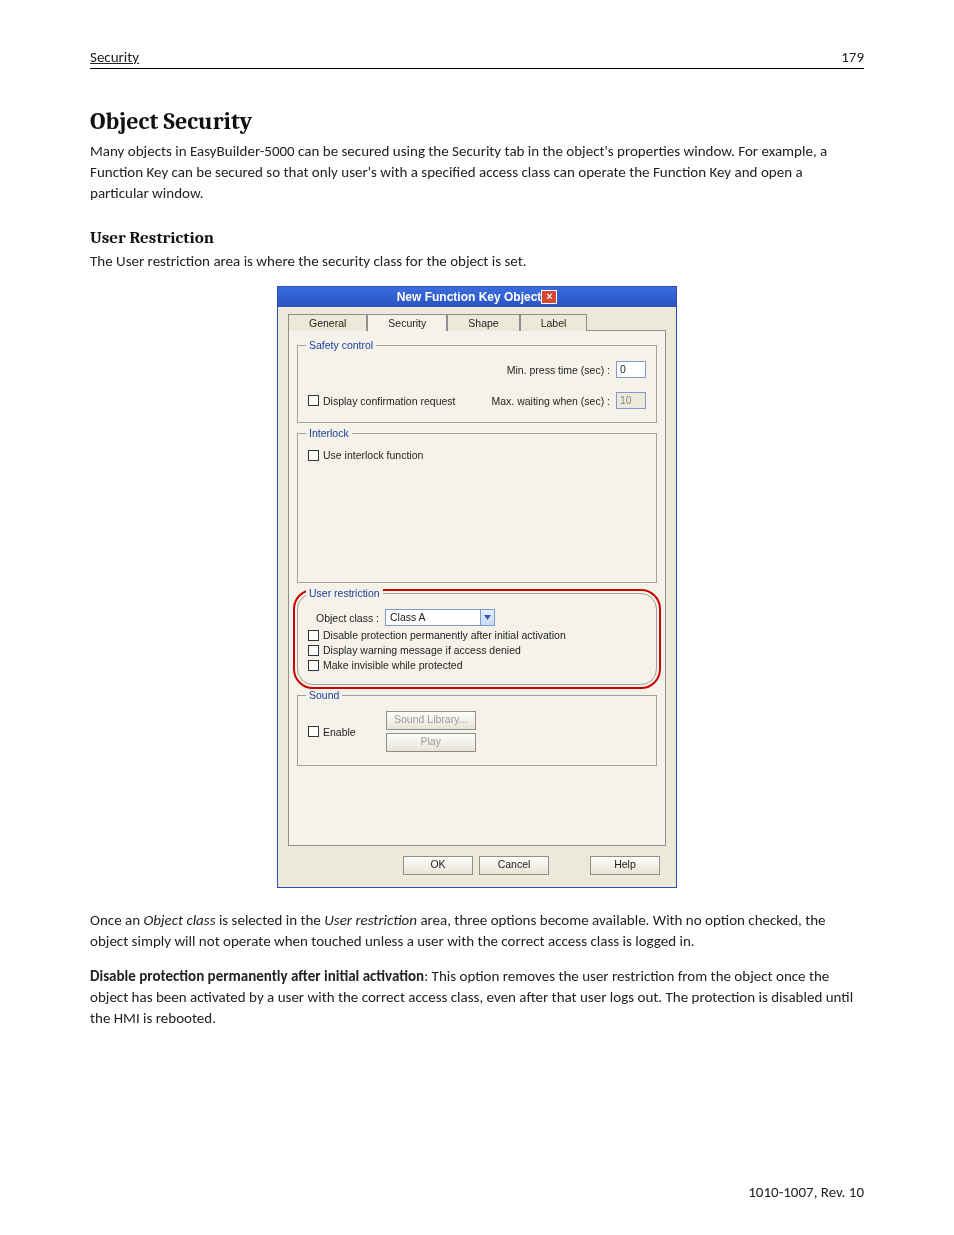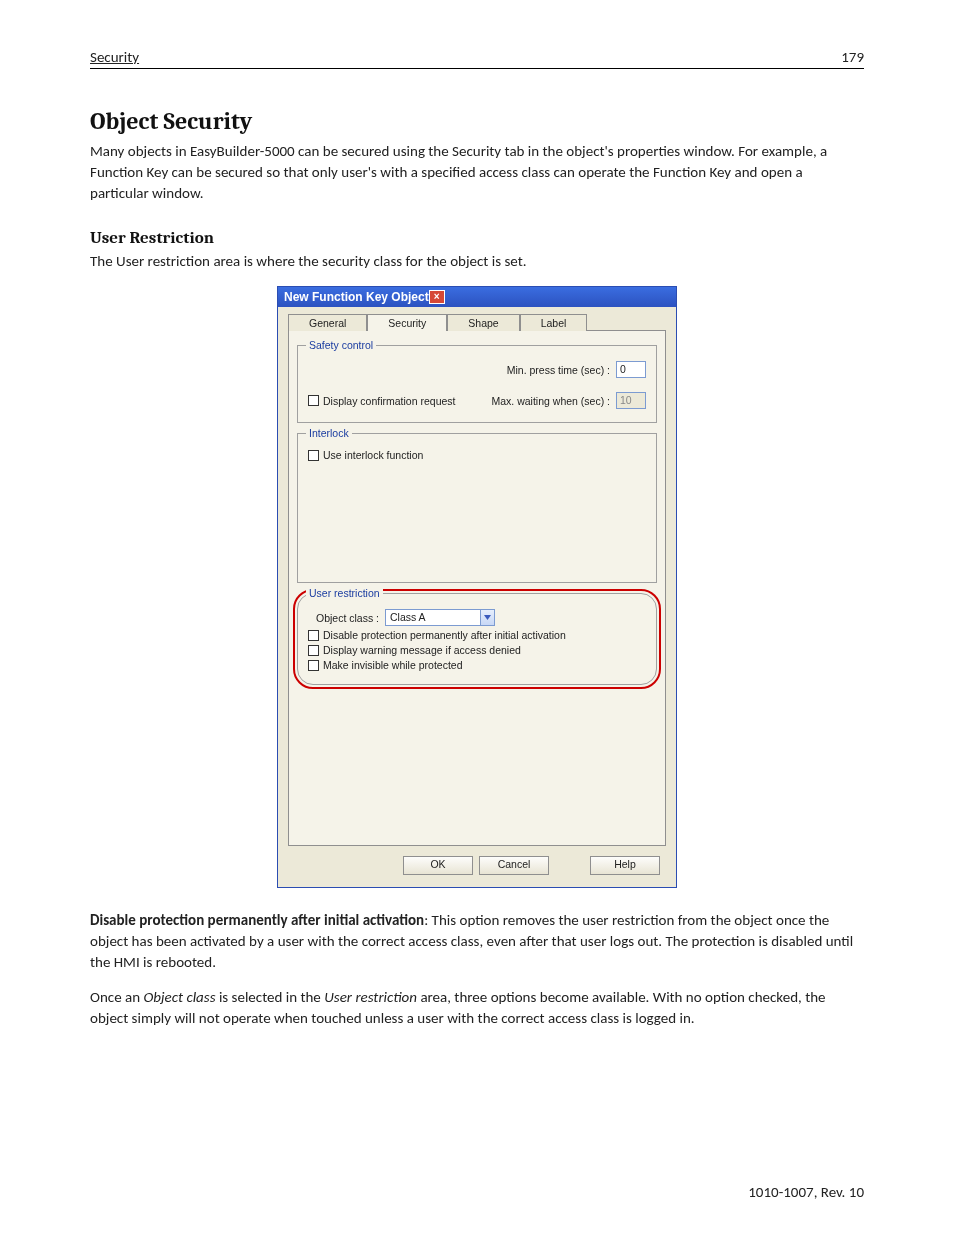--- a/index.html
+++ b/index.html
@@ -56,21 +56,21 @@
     font-size: 11px;
     position: relative;
   }
   .dlg-titlebar {
     background: linear-gradient(to bottom, #3a6de0, #2c52c0);
     color: #fff;
     font-weight: bold;
     font-size: 12px;
     padding: 3px 6px;
     display: flex;
-    justify-content: flex-start;
+    justify-content: center;
     align-items: center;
   }
   .dlg-close {
     width: 16px; height: 14px;
     background: #d64836;
     border: 1px solid #fff;
     color: #fff;
     font-size: 10px;
     line-height: 12px;
     text-align: center;
@@ -274,31 +274,43 @@
         <div class="row">
             <span class="chk"></span>
             <span>Display warning message if access denied</span>
           </div>
         <div class="row">
             <span class="chk"></span>
             <span>Make invisible while protected</span>
           </div>
       </div>
 
+      <div class="grp" style="min-height:46px;">
+        <span class="grp-title">Sound</span>
+        <div class="row">
+          <span class="chk"></span>
+          <span>Enable</span>
+          <span style="width:30px"></span>
+          <span style="display:flex; flex-direction:column; gap:3px;">
+            <span class="btn disabled" style="min-width:90px;">Sound Library...</span>
+            <span class="btn disabled" style="min-width:90px;">Play</span>
+          </span>
+        </div>
+      </div>
 
     </div>
     <div class="dlg-footer">
       <span class="btn">OK</span>
       <span class="btn">Cancel</span>
       <span class="btn help">Help</span>
     </div>
   </div>
 
   <p class="body-text">
+    <span>Once an </span><em>Object class</em><span> is selected in the </span><em>User restriction</em><span> area, three options become available. With no option checked, the object simply will not operate when touched unless a user with the correct access class is logged in.</span>
+  </p>
+
+  <p class="body-text">
     <strong>Disable protection permanently after initial activation</strong><span>: This option removes the user restriction from the object once the object has been activated by a user with the correct access class, even after that user logs out. The protection is disabled until the HMI is rebooted.</span>
   </p>
 
-  <p class="body-text">
-    <span>Once an </span><em>Object class</em><span> is selected in the </span><em>User restriction</em><span> area, three options become available. With no option checked, the object simply will not operate when touched unless a user with the correct access class is logged in.</span>
-  </p>
-
   <div class="footer-doc">1010-1007, Rev. 10</div>
 </div>
 
 </body></html>

